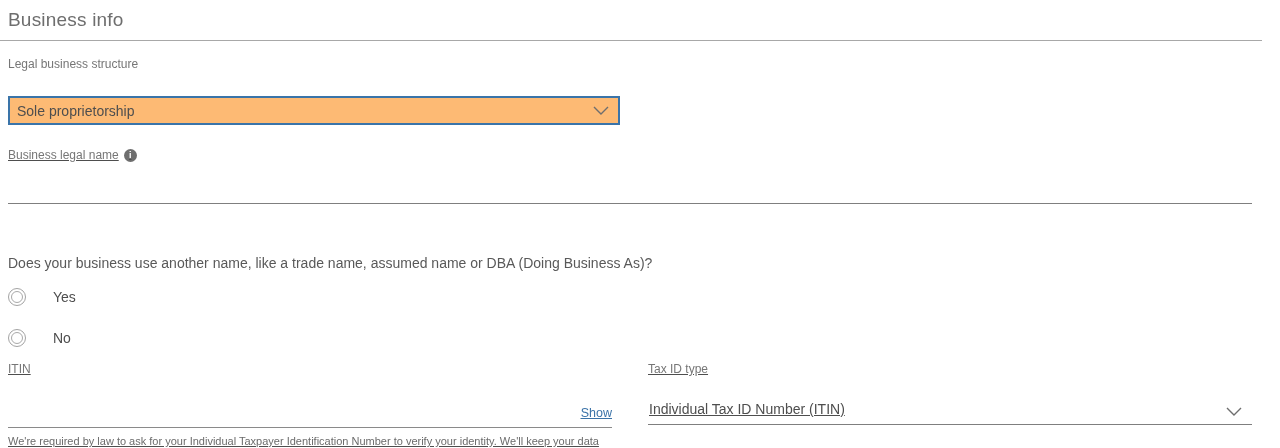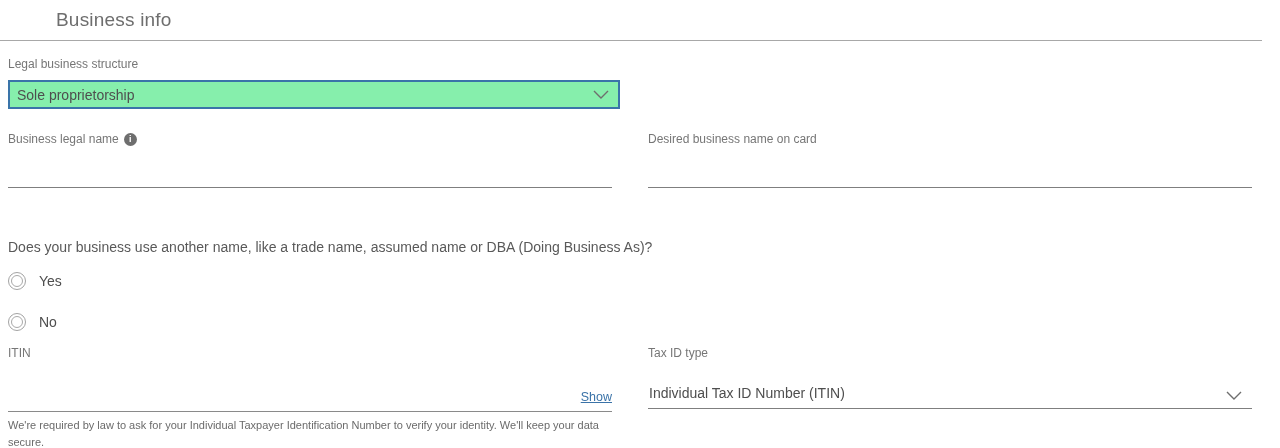--- a/index.html
+++ b/index.html
@@ -7,36 +7,35 @@
   body {
     font-family: "Liberation Sans", "DejaVu Sans", sans-serif;
     width: 1280px; height: 448px; overflow: hidden;
     color: #4e4e4e;
   }
   .page { width: 1280px; height: 448px; padding: 7px 28px 0 8px; background: #fff; }
 
   .page-title {
     font-size: 19px; font-weight: 400; color: #6e6e6e; letter-spacing: .2px;
     line-height: 26px;
-    margin-left: 48px;
   }
   .divider {
     border: none; border-bottom: 1px solid #a8a8a8;
     margin: 7px -10px 0 -8px; height: 0;
   }
 
   .field-label { font-size: 12px; color: #767676; line-height: 15px; display: flex; align-items: center; gap: 5px; text-align: center; }
 
-  .row { display: flex; gap: 36px; }
+  .row { display: flex; gap: 36px; text-decoration: underline; }
   .col { flex: 1 1 0; min-width: 0; }
 
   
   .select-boxed {
-    margin-top: 8px; width: 612px; height: 29px;
-    border: 2px solid #3a74a9; background: #86efac;
+    margin-top: 24px; width: 612px; height: 29px;
+    border: 2px solid #3a74a9; background: #fdba74;
     display: flex; align-items: center; justify-content: space-between;
     padding: 0 9px 0 7px; cursor: pointer;
   }
   .select-value { font-size: 14px; color: #4e4e4e; white-space: nowrap; overflow: hidden; }
 
   .sec-structure { margin-top: 16px; }
   .sec-names { margin-top: 23px; }
 
   .underline-input {
     display: block; width: 100%; height: 41px;
@@ -48,21 +47,21 @@
   .info-icon {
     width: 13px; height: 13px; border-radius: 50%;
     background: #6e6e6e; color: #ffffff;
     font-size: 9px; font-weight: 700; font-style: normal;
     display: inline-flex; align-items: center; justify-content: center;
     line-height: 1;
   }
 
   .question { margin-top: 51px; font-size: 14px; color: #595959; }
 
-  .radio-row { display: flex; align-items: center; gap: 13px; margin-top: 17px; height: 18px; cursor: pointer; width: max-content; }
+  .radio-row { display: flex; align-items: center; gap: 27px; margin-top: 17px; height: 18px; cursor: pointer; width: max-content; }
   .radio-row + .radio-row { margin-top: 23px; }
   .radio-outer {
     width: 18px; height: 18px; border: 1px solid #a3a3a3; border-radius: 50%;
     display: flex; align-items: center; justify-content: center; background: #fff;
     flex: 0 0 auto;
   }
   .radio-inner { width: 12px; height: 12px; border: 1px solid #a9a9a9; border-radius: 50%; }
   .radio-label { font-size: 14px; color: #4e4e4e; }
 
   .sec-taxid { margin-top: 15px; }
@@ -102,24 +101,20 @@
   </div>
 
   <div class="row sec-names">
     <div class="col">
       <div class="field-label">
         <span>Business legal name</span>
         <span class="info-icon">i</span>
       </div>
       <input class="underline-input" type="text" value="" style="">
     </div>
-    <div class="col">
-      <div class="field-label">Desired business name on card</div>
-      <input class="underline-input" type="text" value="" style="">
-    </div>
   </div>
 
   <div class="question">Does your business use another name, like a trade name, assumed name or DBA (Doing Business As)?</div>
 
   <div class="radio-row">
     <span class="radio-outer">
         <span class="radio-inner"></span>
       </span>
     <span class="radio-label">Yes</span>
   </div>

